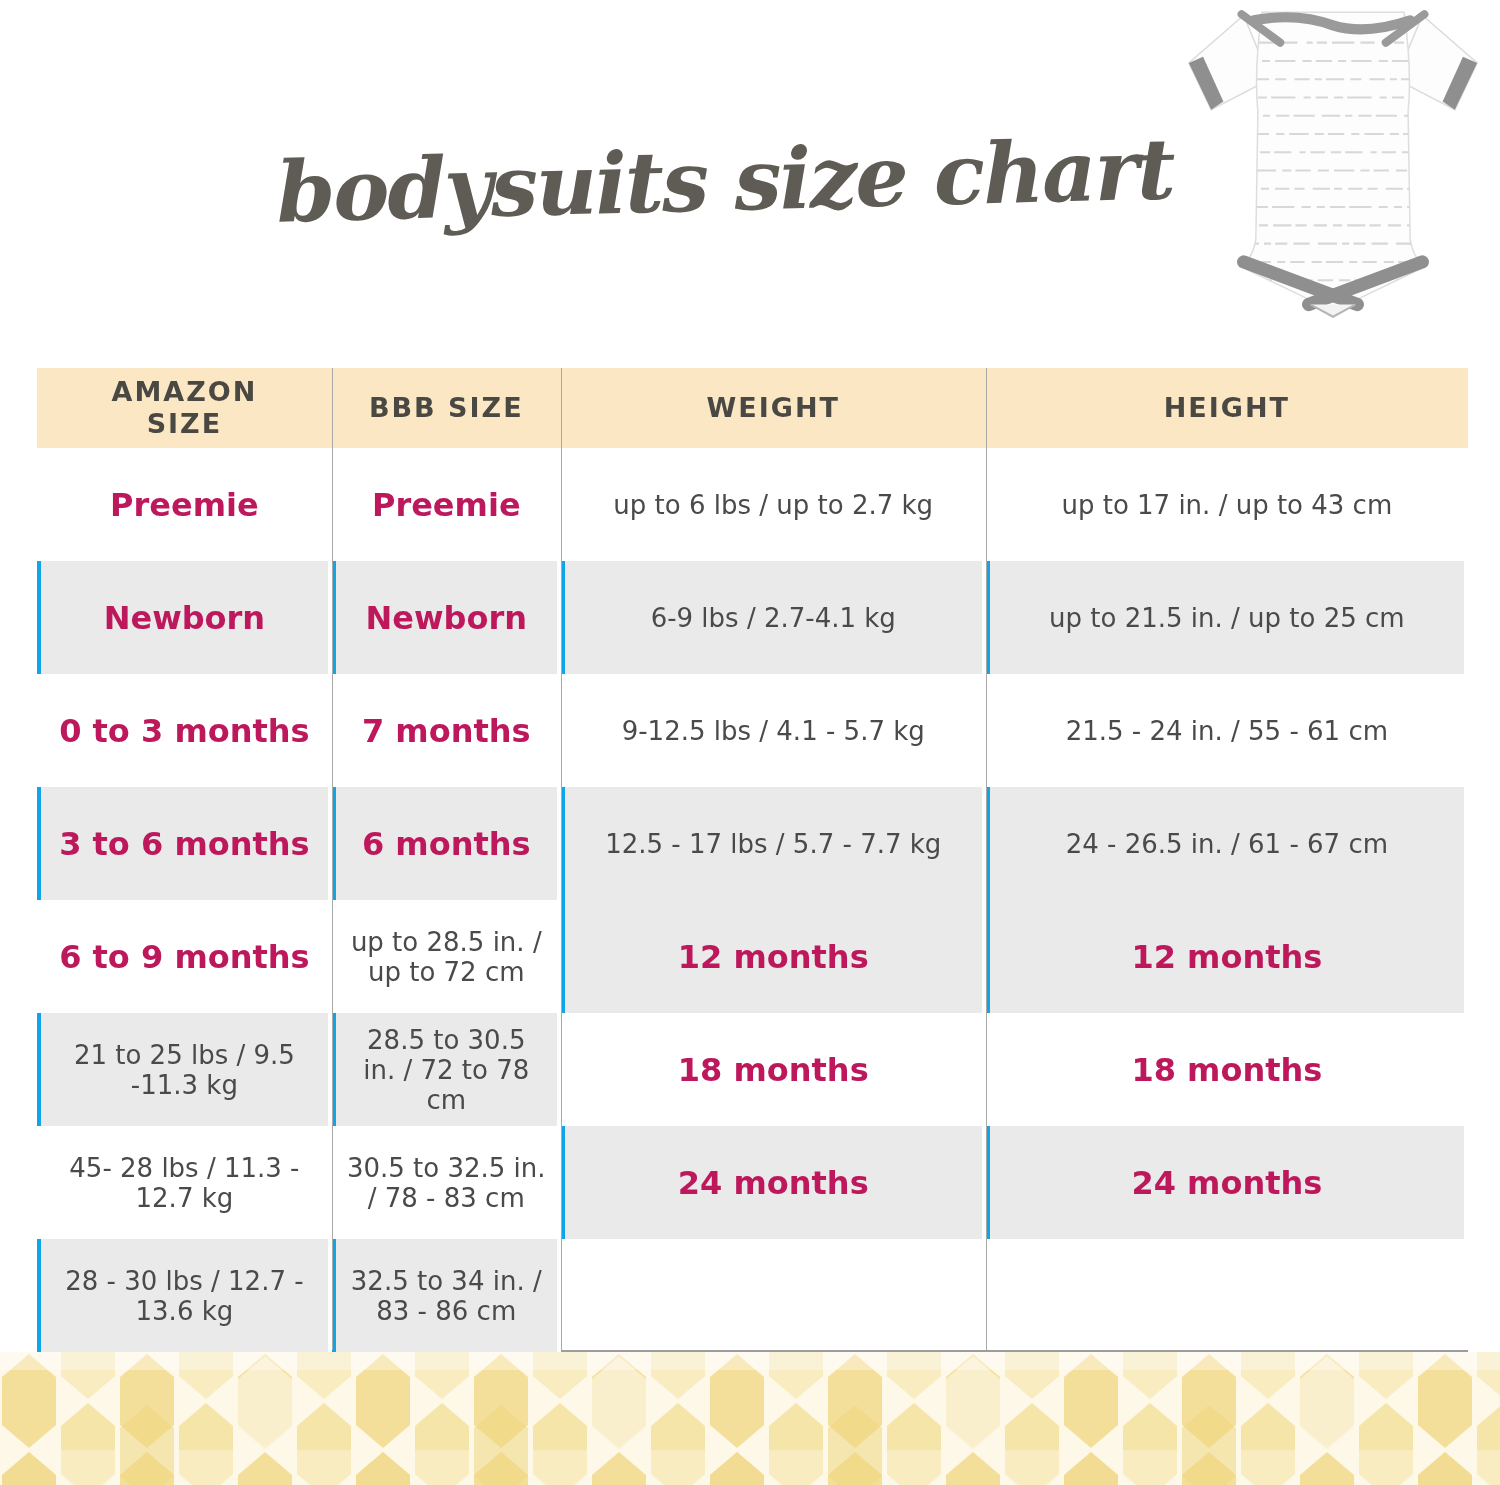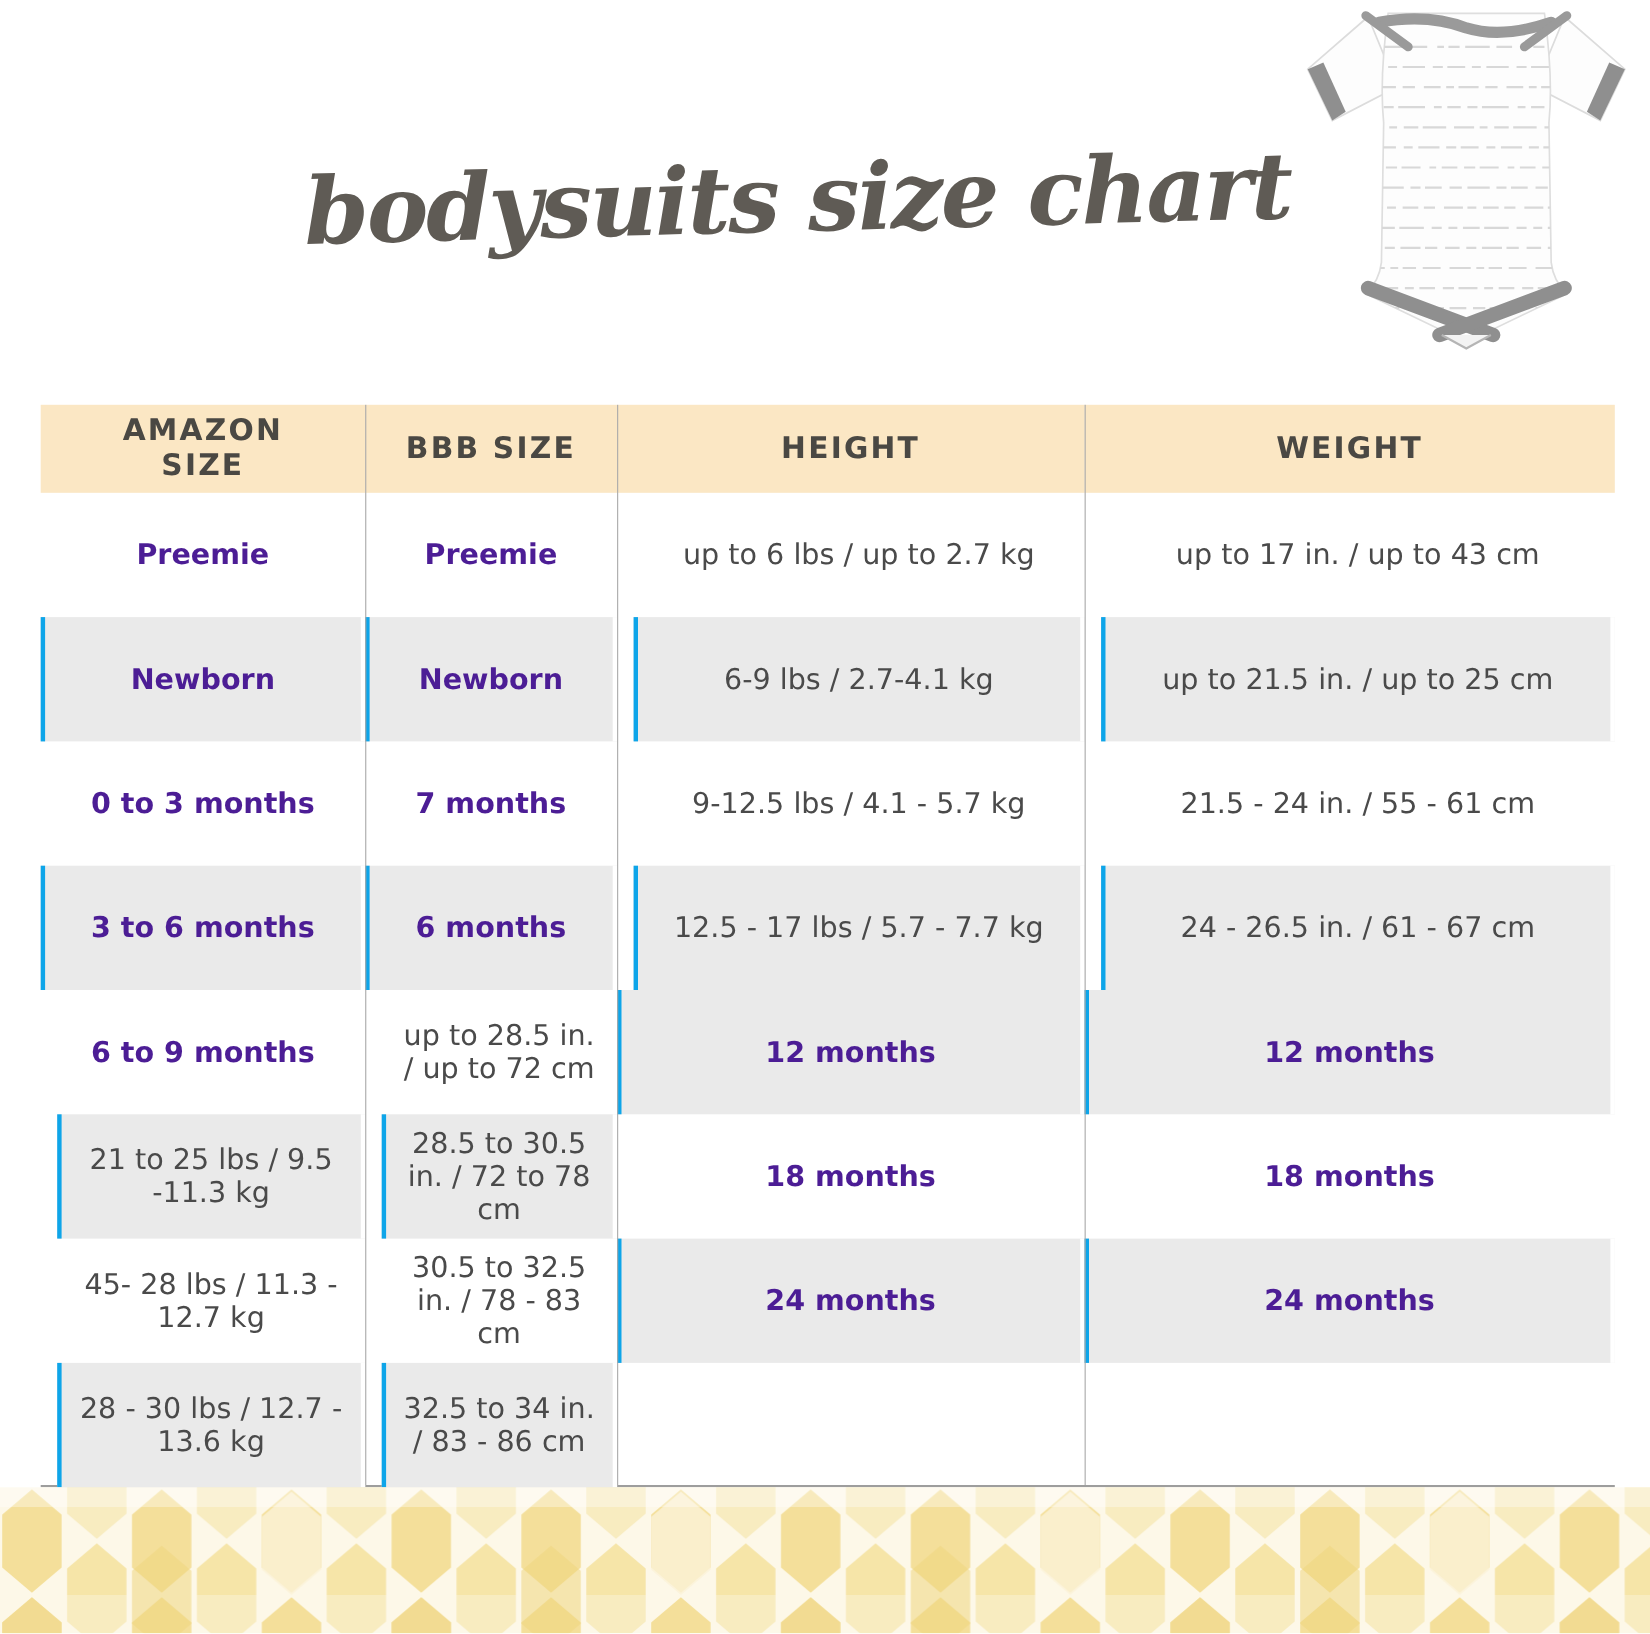--- a/index.html
+++ b/index.html
@@ -27,22 +27,22 @@
     box-sizing:border-box;
   }
   .cell{
     display:flex;align-items:center;justify-content:center;text-align:center;
     box-sizing:border-box;padding:0 14px;
   }
   .cell.hdr{
     background:#fbe7c4;font-weight:bold;font-size:27px;letter-spacing:2px;
     color:#4a4843;line-height:1.2;padding:0 34px;
   }
-  .cell.size{font-weight:bold;font-size:26px;color:#4c1d95;}
-  .cell.meas{font-size:26px;color:#4a4a4a;margin-left:15px;}
+  .cell.size{font-weight:bold;font-size:32px;color:#be185d;}
+  .cell.meas{font-size:26px;color:#4a4a4a;}
   .cell.shaded{
     background:#eaeaea;
     border-left:4px solid #0ea5e9;border-right:4px solid #ffffff;
   }
   .divider{
     position:absolute;top:0;bottom:0;width:1.5px;background:#a9a9a9;z-index:5;
   }
   .divider.d1{left:20.6%;}
   .divider.d2{left:36.6%;}
   .divider.d3{left:66.3%;}
@@ -92,22 +92,22 @@
 
   <path d="M 62 258 L 174 300" stroke="#8f8f8f" stroke-width="13" stroke-linecap="round"></path>
   <path d="M 238 258 L 126 300" stroke="#8f8f8f" stroke-width="13" stroke-linecap="round"></path>
   <path d="M 128 300 L 150 312 L 172 300" fill="#f3f3f3" stroke="#b5b5b5" stroke-width="2"></path>
 </svg>
 
 <div class="size-table">
 
   <div class="cell hdr">AMAZON SIZE</div>
   <div class="cell hdr">BBB SIZE</div>
+  <div class="cell hdr">WEIGHT</div>
   <div class="cell hdr">HEIGHT</div>
-  <div class="cell hdr">WEIGHT</div>
 
   <div class="cell size">Preemie</div>
   <div class="cell size">Preemie</div>
   <div class="cell meas">up to 6 lbs / up to 2.7 kg</div>
   <div class="cell meas">up to 17 in. / up to 43 cm</div>
 
   <div class="cell size shaded">Newborn</div>
   <div class="cell size shaded">Newborn</div>
   <div class="cell meas shaded">6-9 lbs / 2.7-4.1 kg</div>
   <div class="cell meas shaded">up to 21.5 in. / up to 25 cm</div>

